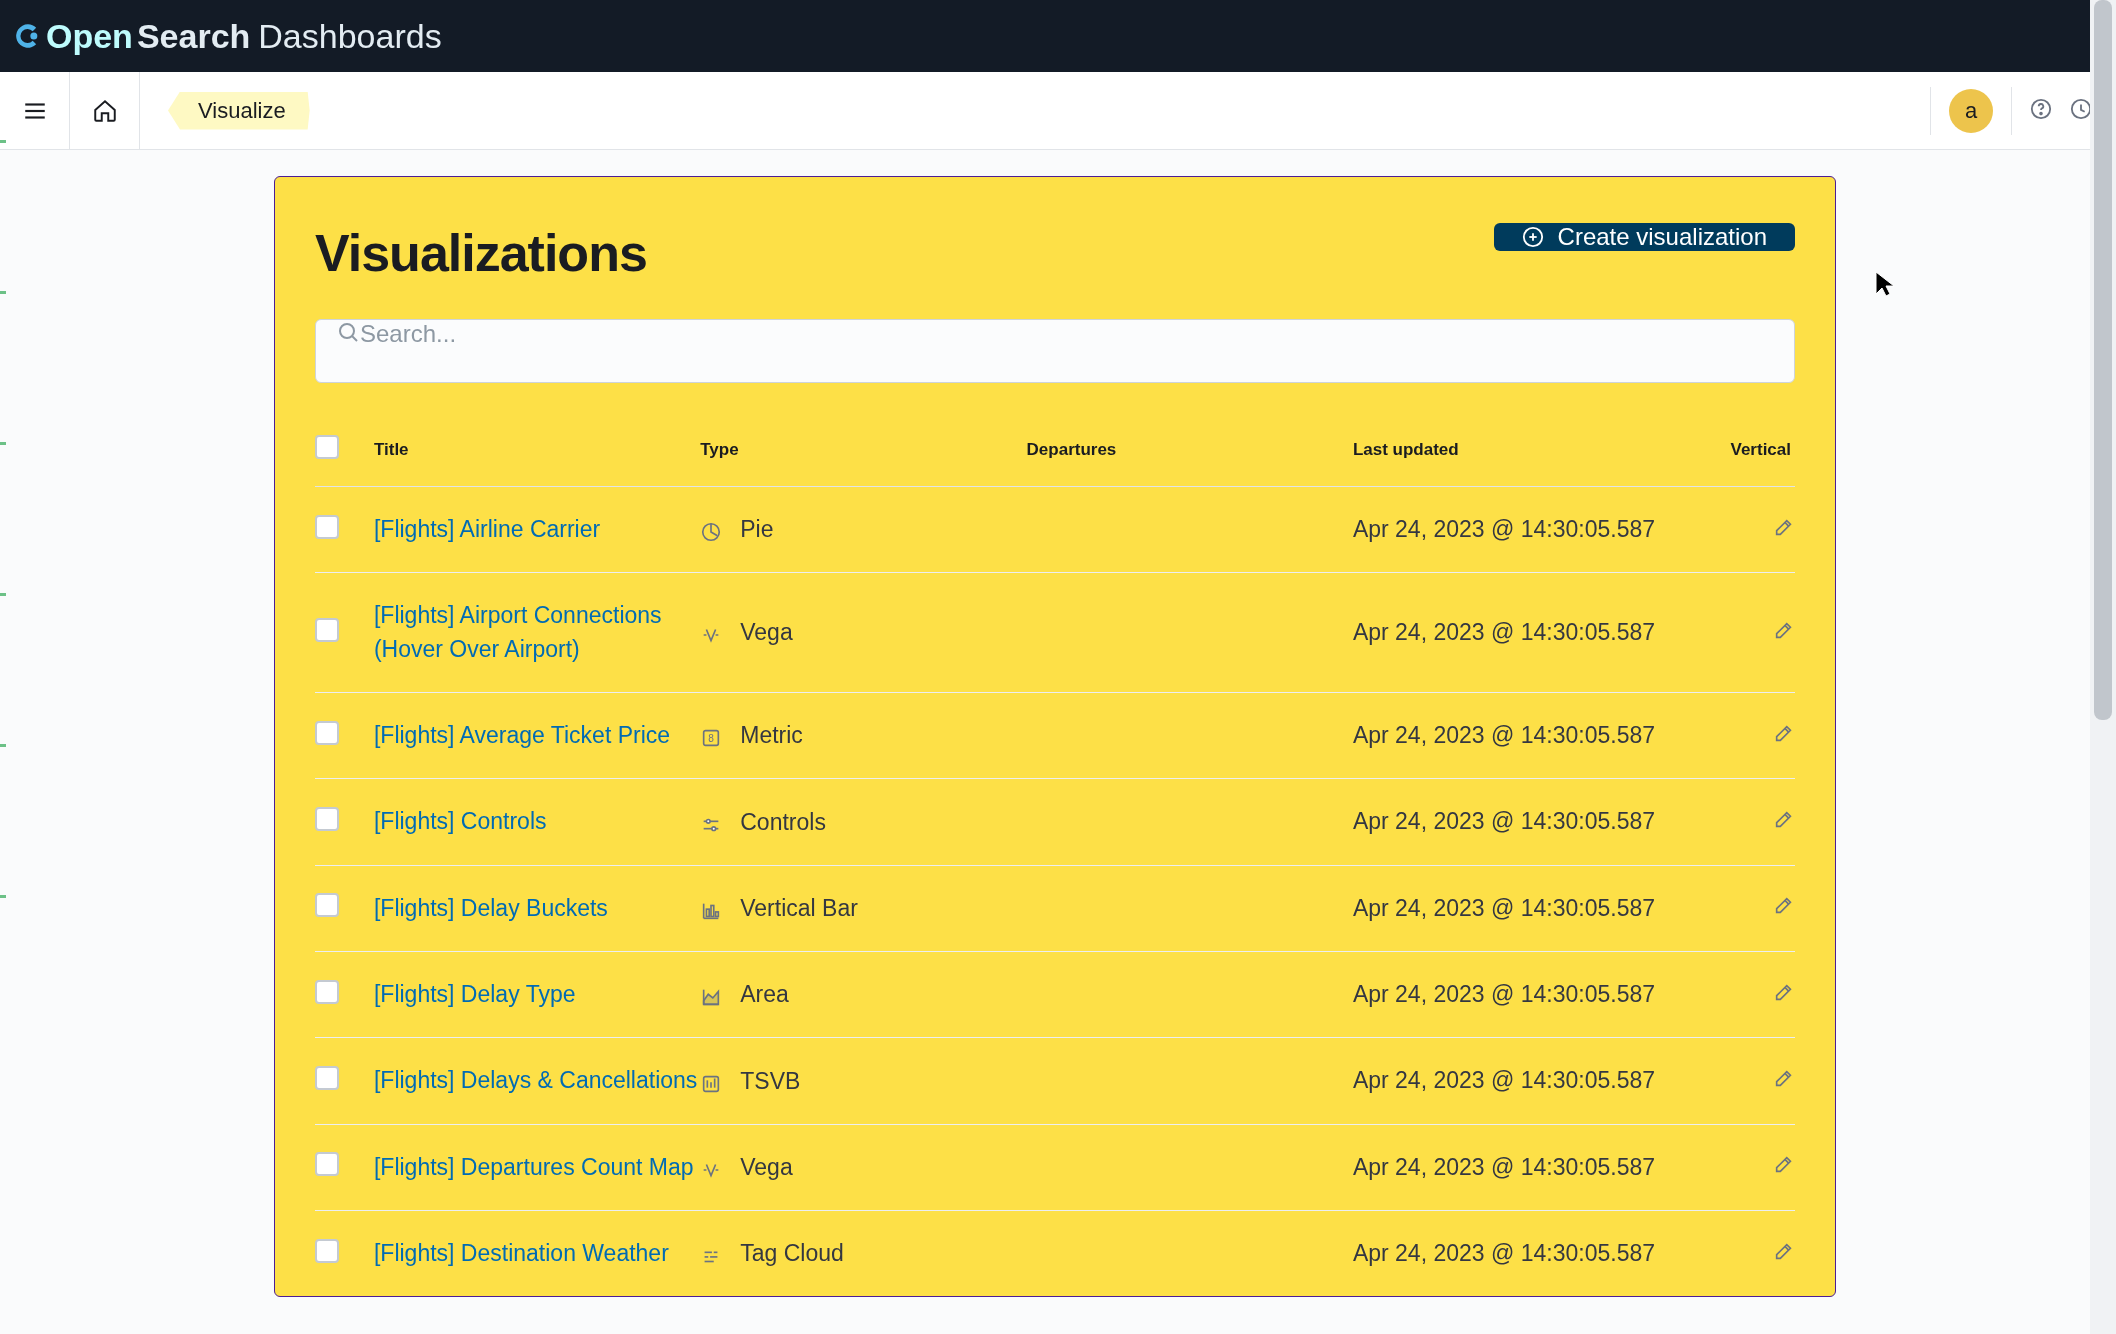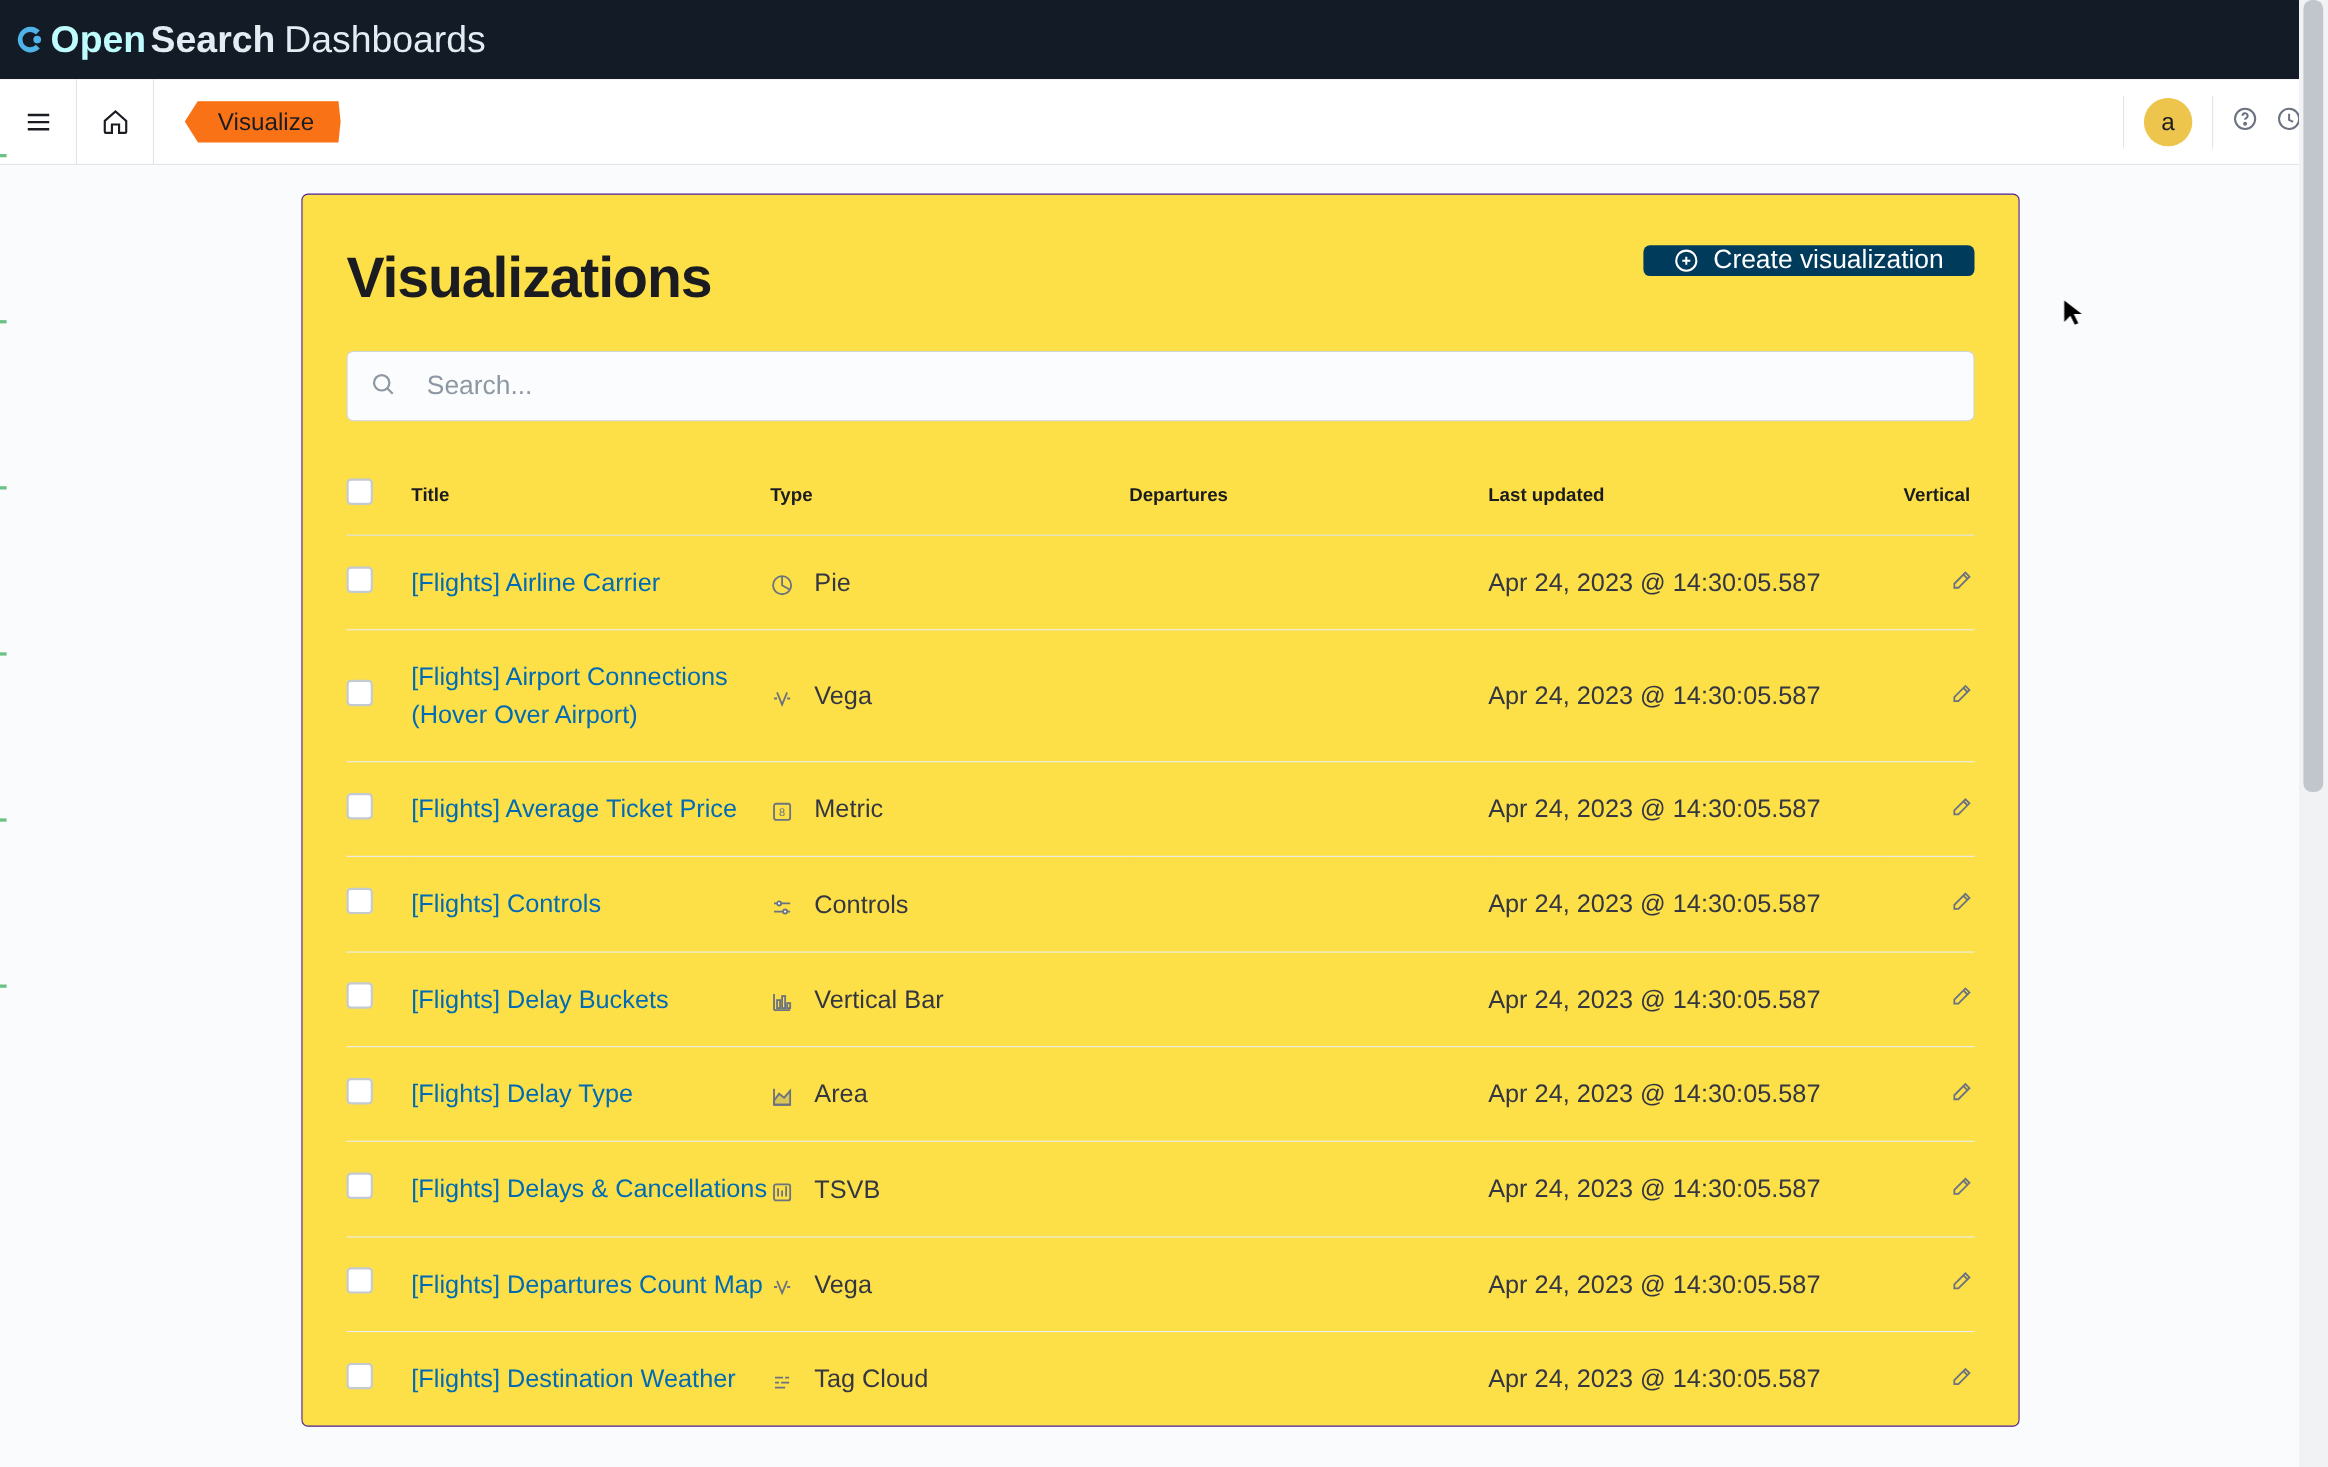--- a/index.html
+++ b/index.html
@@ -42,21 +42,21 @@
       height: 100%;
       display: flex;
       align-items: center;
       justify-content: center;
       border-right: 1px solid #e1e4e8;
       cursor: pointer;
     }
     .breadcrumb-wrap { display: flex; align-items: center; padding-left: 28px; }
     .breadcrumb {
       position: relative;
-      background: #f97316;
+      background: #fef9c3;
       color: #1a1c21;
       padding: 6px 24px 6px 30px;
       font-size: 22px;
       clip-path: polygon(12px 0, calc(100% - 2px) 0, 100% 50%, calc(100% - 2px) 100%, 12px 100%, 0 50%);
     }
     .nav-right { margin-left: auto; display: flex; align-items: center; gap: 18px; }
     .nav-divider { width: 1px; height: 48px; background: #e1e4e8; }
     .avatar {
       width: 44px; height: 44px; border-radius: 50%;
       background: #edc44c;
@@ -86,23 +86,23 @@
       margin-left: 32px;
     }
     .create-btn svg { flex-shrink: 0; }
 
     .search-box {
       border: 1px solid #ced4da;
       background: #fbfcfd;
       border-radius: 6px;
       height: 64px;
       display: flex;
-      align-items: center;
+      align-items: flex-start;
       padding: 0 20px;
-      gap: 28px;
+      gap: 0;
       margin-bottom: 34px;
     }
     .search-box input {
       flex: 1; border: none; outline: none; background: transparent;
       font-size: 24px; color: #343741;
     }
     .search-box input::placeholder { color: #8d98a3; }
 
     
     .tbl { width: 100%; border-collapse: collapse; }

